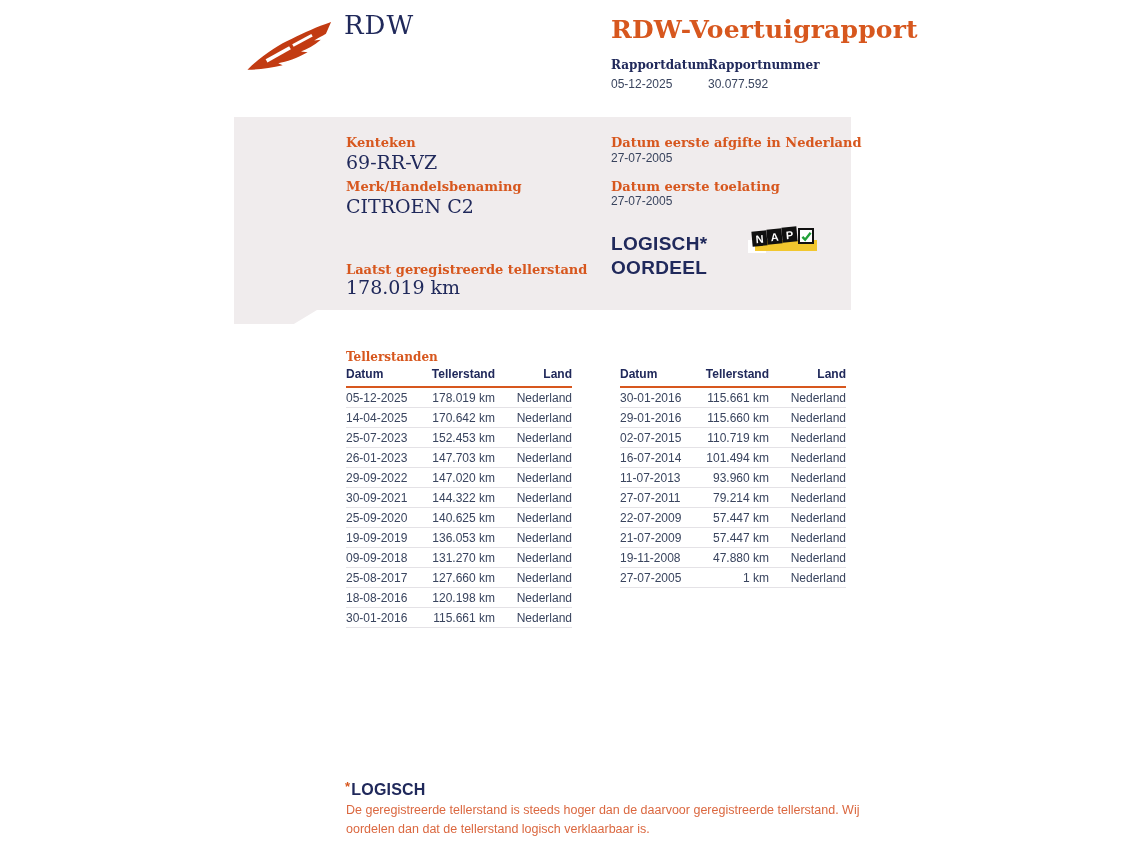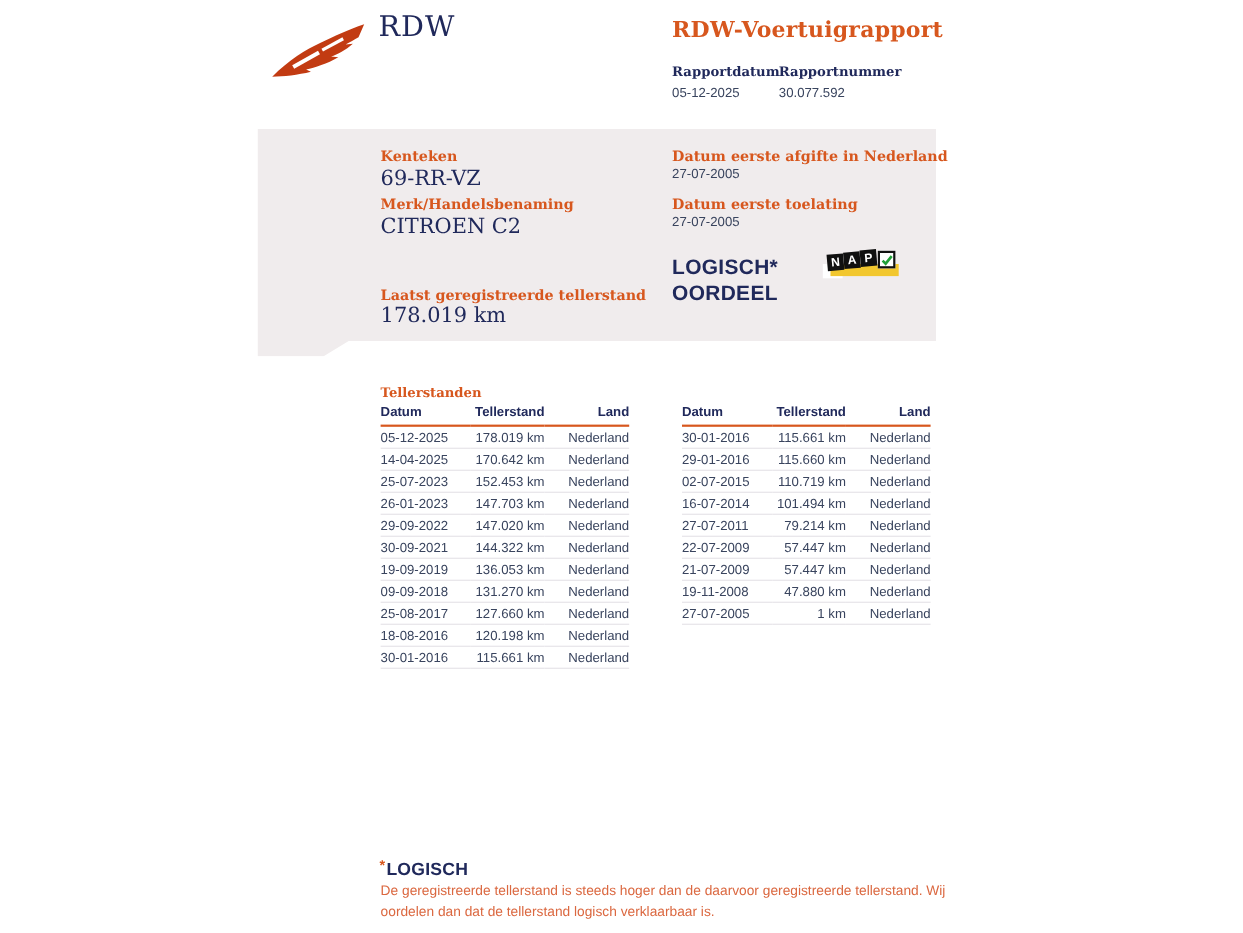--- a/index.html
+++ b/index.html
@@ -25,21 +25,21 @@
   
   .logo{position:absolute;left:246px;top:20px;width:88px;height:54px;}
   .wordmark{
     position:absolute;left:344px;top:10px;
     font-family:"DejaVu Serif",serif;
     font-size:26px;color:var(--navy);letter-spacing:1px;
   }
   .report-title{
     position:absolute;left:611px;top:15px;
     font-family:"DejaVu Serif",serif;font-weight:bold;
-    font-size:20px;color:var(--accent);letter-spacing:0.2px;
+    font-size:25px;color:var(--accent);letter-spacing:0.2px;
   }
   .report-meta{position:absolute;left:611px;top:58px;display:flex;}
   .meta-col{margin-right:11px;}
   .meta-col:first-child{width:86px;}
   .meta-label{
     font-family:"DejaVu Serif",serif;font-weight:bold;
     font-size:12px;color:var(--navy);white-space:nowrap;
   }
   .meta-value{margin-top:5px;font-size:12px;color:var(--table-text);}
   
@@ -221,20 +221,25 @@
             <td>29-09-2022</td>
             <td>147.020 km</td>
             <td>Nederland</td>
           </tr>
           <tr>
             <td>30-09-2021</td>
             <td>144.322 km</td>
             <td>Nederland</td>
           </tr>
           <tr>
+            <td>25-09-2020</td>
+            <td>140.625 km</td>
+            <td>Nederland</td>
+          </tr>
+          <tr>
             <td>19-09-2019</td>
             <td>136.053 km</td>
             <td>Nederland</td>
           </tr>
           <tr>
             <td>09-09-2018</td>
             <td>131.270 km</td>
             <td>Nederland</td>
           </tr>
           <tr>
@@ -285,20 +290,25 @@
             <td>02-07-2015</td>
             <td>110.719 km</td>
             <td>Nederland</td>
           </tr>
           <tr>
             <td>16-07-2014</td>
             <td>101.494 km</td>
             <td>Nederland</td>
           </tr>
           <tr>
+            <td>11-07-2013</td>
+            <td>93.960 km</td>
+            <td>Nederland</td>
+          </tr>
+          <tr>
             <td>27-07-2011</td>
             <td>79.214 km</td>
             <td>Nederland</td>
           </tr>
           <tr>
             <td>22-07-2009</td>
             <td>57.447 km</td>
             <td>Nederland</td>
           </tr>
           <tr>

